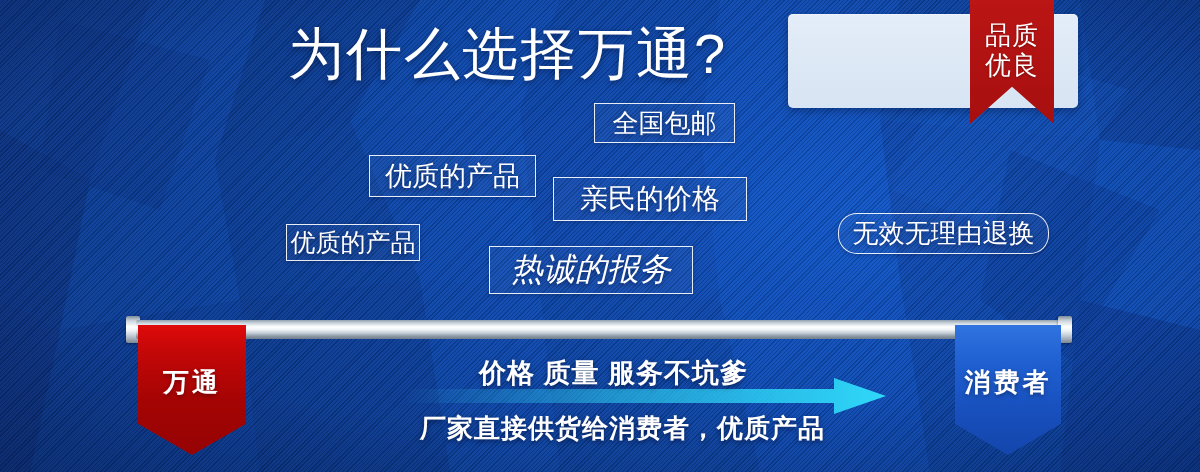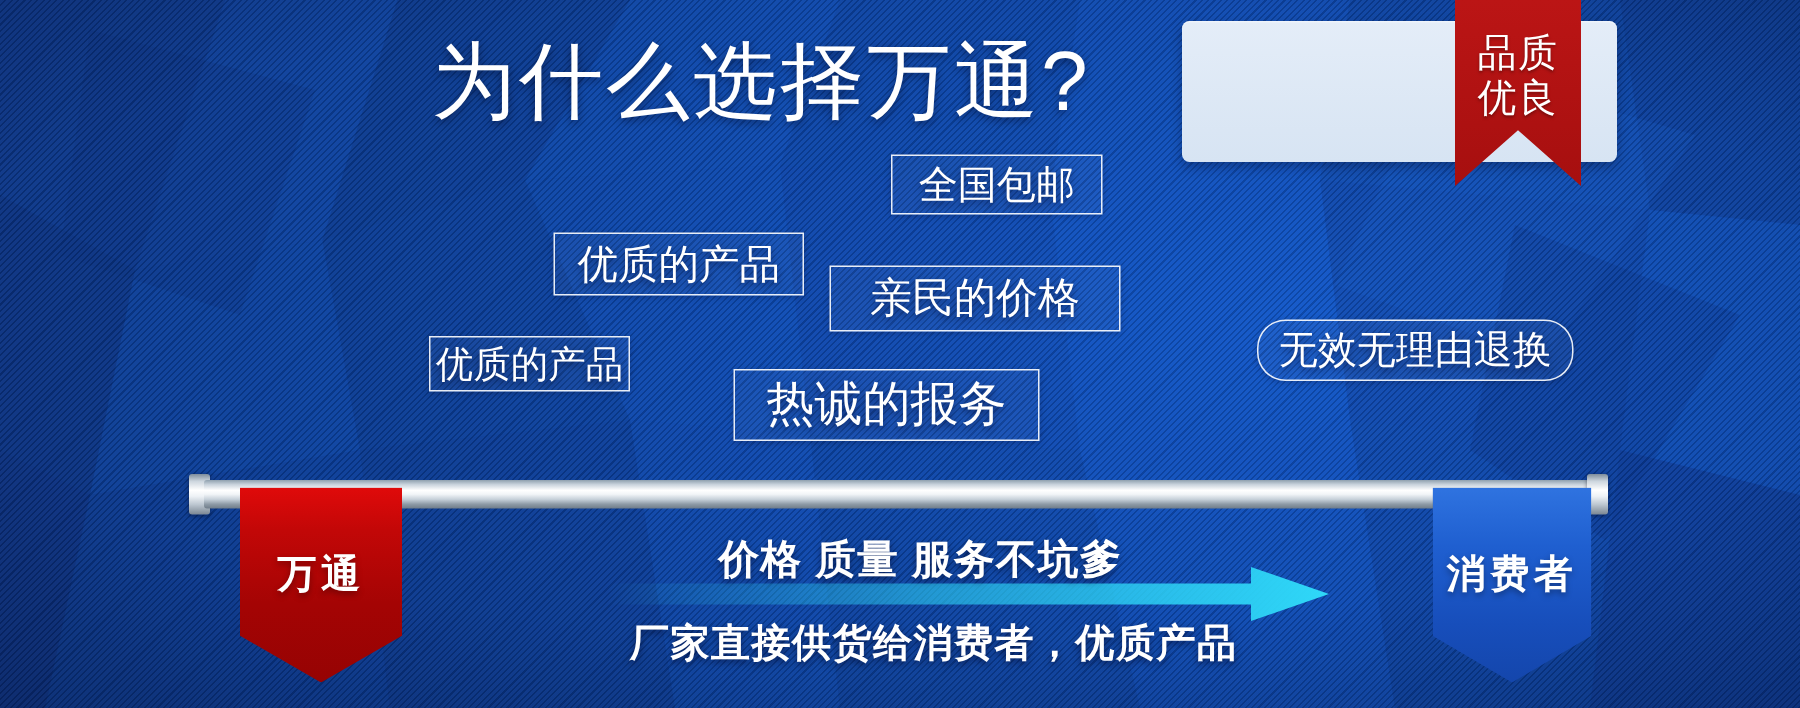--- a/index.html
+++ b/index.html
@@ -149,21 +149,21 @@
   .hang-label {
     margin-top: 40px;
     color: #ffffff;
     font-size: 26px;
     letter-spacing: 3px;
     font-weight: bold;
     white-space: nowrap;
     text-shadow: 0 2px 4px rgba(0,0,0,.35);
   }
   .hang.vendor {
-    left: 160px;
+    left: 138px;
     background: linear-gradient(180deg, #e00a0a 0%, #c20707 22%, #a40404 60%, #960303 100%);
     text-align: center;
   }
   .hang.customer {
     left: 945px;
     width: 106px;
     background: linear-gradient(180deg, #2f73e0 0%, #1f5fd0 30%, #174ebb 70%, #1446ac 100%);
     margin-left: 10px;
   }
 
@@ -251,21 +251,21 @@
       </div>
       <div class="tag" style="left: 553px; top: 177px; width: 192px; height: 42px; font-size: 28px;">
         <span>亲民的价格</span>
       </div>
       <div class="tag" style="left: 286px; top: 224px; width: 132px; height: 35px; font-size: 25px;">
         <span>优质的产品</span>
       </div>
       <div class="tag" style="left: 838px; top: 213px; width: 209px; height: 39px; font-size: 26px; border-radius: 19px;">
         <span>无效无理由退换</span>
       </div>
-      <div class="tag" style="left: 489px; top: 246px; width: 202px; height: 46px; font-size: 32px;">
+      <div class="tag" style="left: 489px; top: 246px; width: 202px; height: 46px; font-size: 32px; font-style: italic;">
         <span>热诚的报务</span>
       </div>
     </div>
 
   <div class="bar-cap left"></div>
   <div class="bar"></div>
   <div class="bar-cap right"></div>
 
   <div class="hang vendor">
     <span class="hang-label">万通</span>

